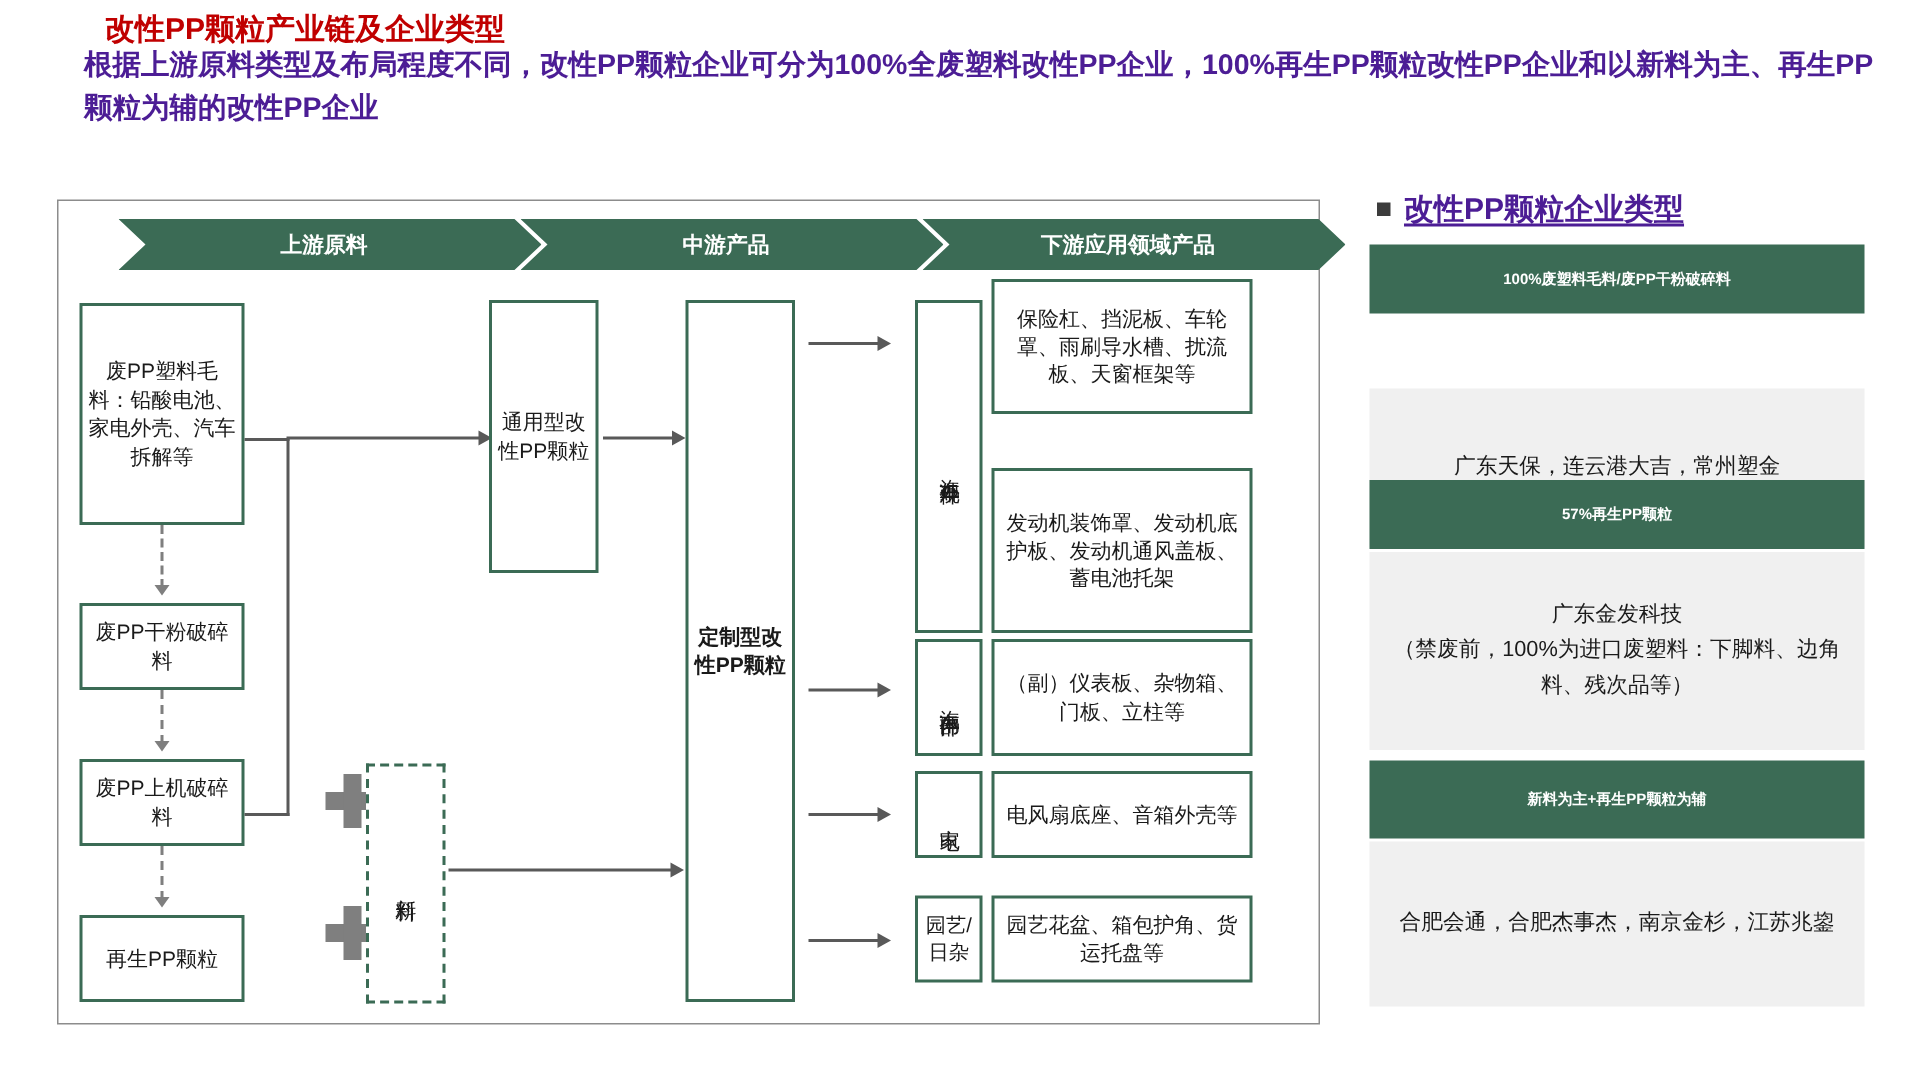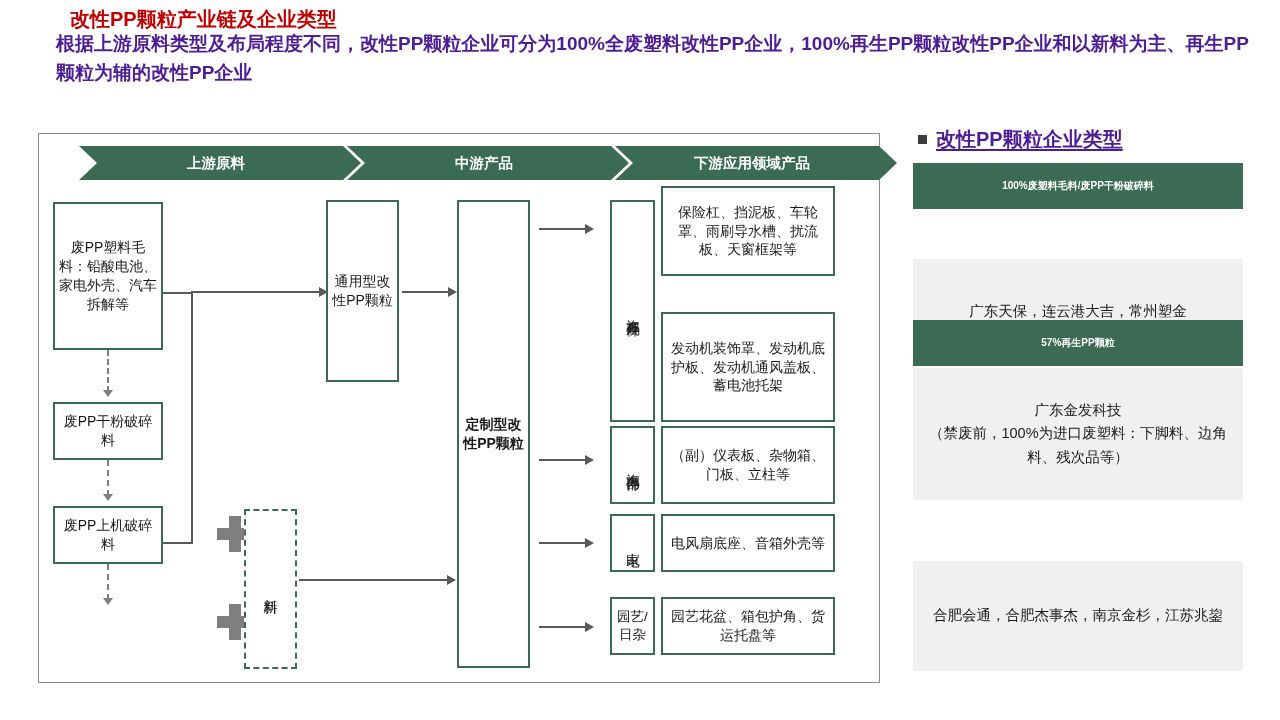--- a/index.html
+++ b/index.html
@@ -147,20 +147,23 @@
     <div class="dash-v" style="left:68px;top:326px;height:36px;"></div>
     <div class="arrowhead-d" style="left:64px;top:360px;"></div>
 
     <div class="gbox" style="left:14px;top:372px;width:110px;height:58px;">
       <div class="t">废PP上机破碎料</div>
     </div>
 
     <div class="dash-v" style="left:68px;top:430px;height:36px;"></div>
     <div class="arrowhead-d" style="left:64px;top:464px;"></div>
 
+    <div class="gbox" style="left:14px;top:476px;width:110px;height:58px;">
+      <div class="t">再生PP颗粒</div>
+    </div>
 
     <div class="elbow" style="left:124px;top:158px;width:28px;height:248px;
                 border-top:2px solid #595959;border-left:0;border-right:2px solid #595959;border-bottom:2px solid #595959;"></div>
     <div class="hline" style="left:152px;top:157px;width:130px;"></div>
     <div class="arrowhead-r" style="left:280px;top:153px;"></div>
 
     <div class="plus" style="left:178px;top:382px;width:36px;height:36px;">
       <i style="left:0;top:12px;width:36px;height:12px;"></i>
       <i style="left:12px;top:0;width:12px;height:36px;"></i>
     </div>
@@ -250,17 +253,20 @@
   </div>
 
   <div class="rp-head" style="top:320px;height:46px;">
     <span>57%再生PP颗粒</span>
   </div>
   <div class="rp-body" style="top:368px;height:132px;white-space:pre-line;">
     <span>广东金发科技
 （禁废前，100%为进口废塑料：下脚料、边角料、残次品等）</span>
   </div>
 
+  <div class="rp-head" style="top:507px;height:52px;">
+    <span>新料为主+再生PP颗粒为辅</span>
+  </div>
   <div class="rp-body" style="top:561px;height:110px;justify-content:center;">
     <span>合肥会通，合肥杰事杰，南京金杉，江苏兆鋆</span>
   </div>
 
 </div>
 
 </body></html>

